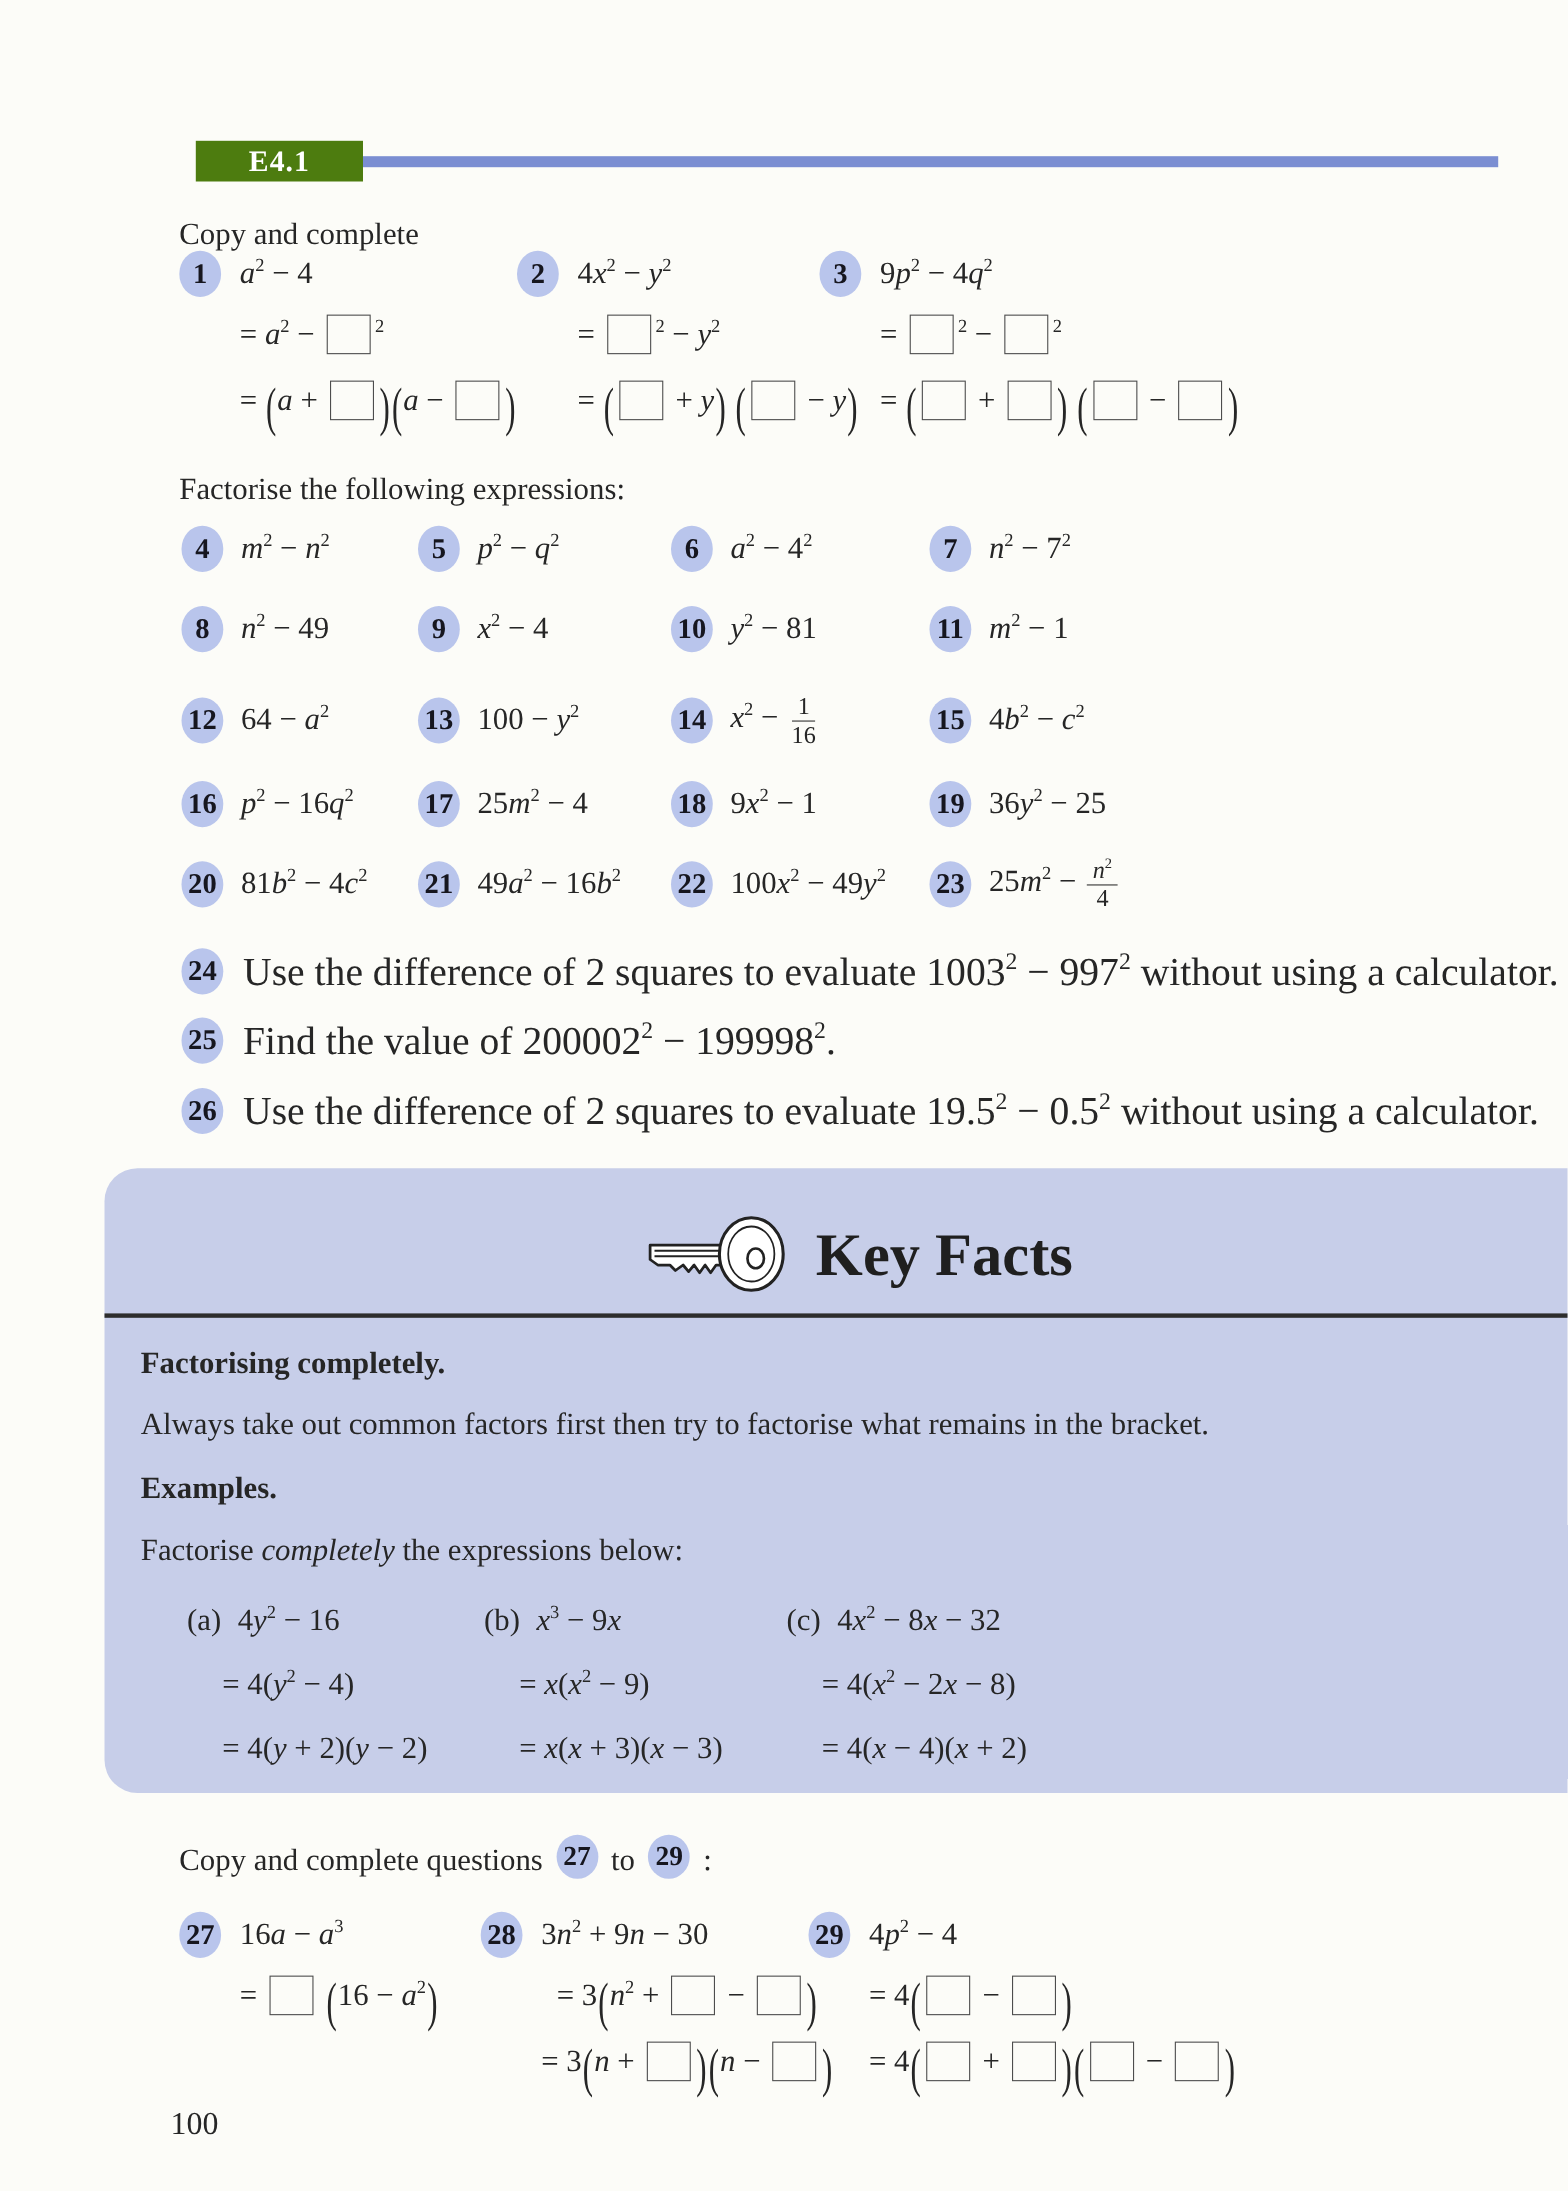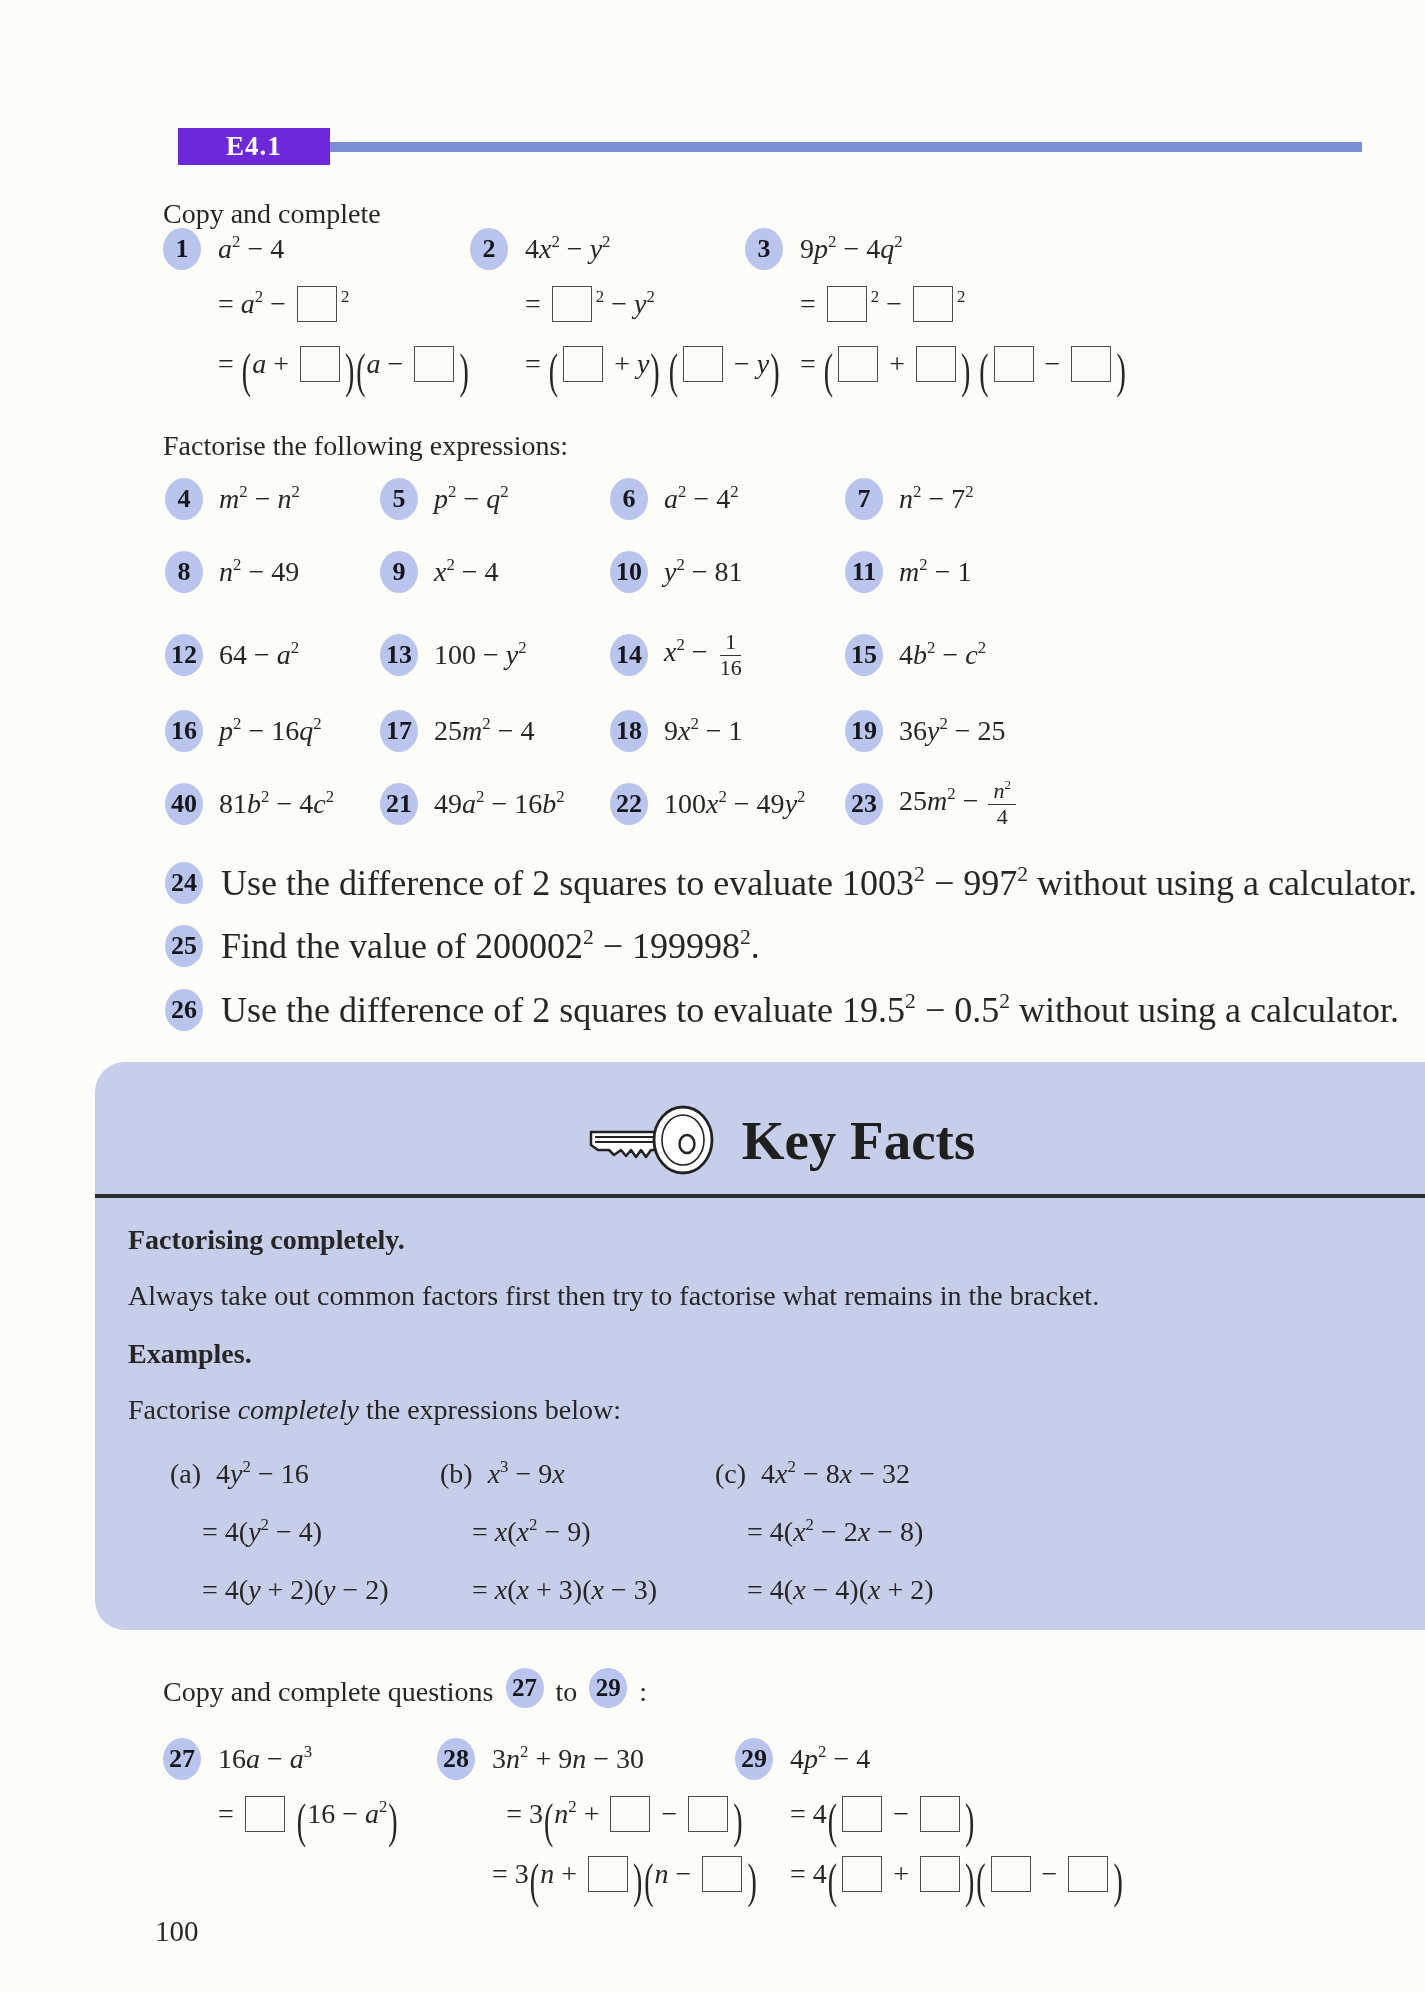--- a/index.html
+++ b/index.html
@@ -7,21 +7,21 @@
     width:1425px; height:1992px; position:relative;
     background:#fcfcf8; color:#262626;
     font-family:"Liberation Serif","DejaVu Serif",serif;
     overflow:hidden;
   }
   .abs { position:absolute; }
 
   
   #e41-badge {
     left:178px; top:128px; width:152px; height:37px;
-    background:#6d28d9; color:#fff; font-weight:bold; font-size:27px;
+    background:#4d7c0f; color:#fff; font-weight:bold; font-size:27px;
     display:flex; align-items:center; justify-content:center; letter-spacing:1px;
   }
   #e41-rule { left:330px; top:142px; width:1032px; height:10px; background:#7b8ed2; }
 
   #copy-complete { left:163px; top:198px; font-size:28px; }
   #factorise-heading { left:163px; top:430px; font-size:28px; }
 
   
   .num-badge {
     min-width:38px; height:42px; padding:0 5px; box-sizing:border-box;
@@ -202,21 +202,21 @@
     </div>
     <div class="grid-cell">
       <span class="num-badge">18</span>
       <span class="expr">9<i>x</i><sup>2</sup> − 1</span>
     </div>
     <div class="grid-cell">
       <span class="num-badge">19</span>
       <span class="expr">36<i>y</i><sup>2</sup> − 25</span>
     </div>
     <div class="grid-cell">
-      <span class="num-badge">40</span>
+      <span class="num-badge">20</span>
       <span class="expr">81<i>b</i><sup>2</sup> − 4<i>c</i><sup>2</sup></span>
     </div>
     <div class="grid-cell">
       <span class="num-badge">21</span>
       <span class="expr">49<i>a</i><sup>2</sup> − 16<i>b</i><sup>2</sup></span>
     </div>
     <div class="grid-cell">
       <span class="num-badge">22</span>
       <span class="expr">100<i>x</i><sup>2</sup> − 49<i>y</i><sup>2</sup></span>
     </div>

